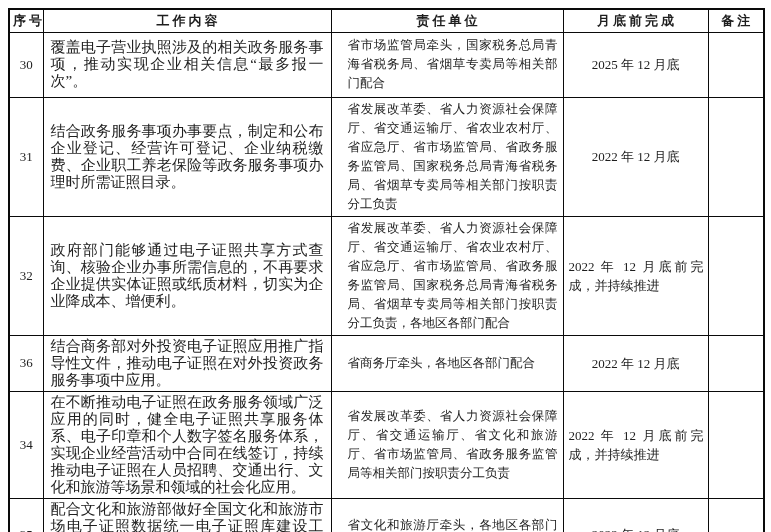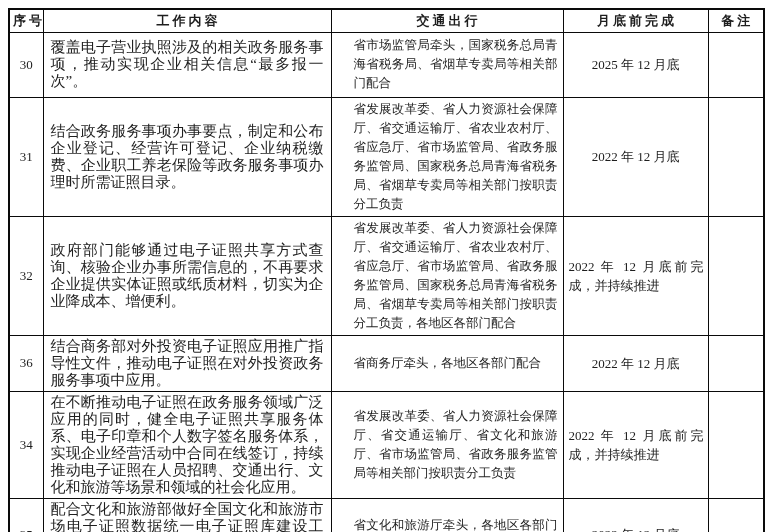--- a/index.html
+++ b/index.html
@@ -52,21 +52,21 @@
     font-size: 13px;
   }
   td.content {
     padding: 2px 7px;
     font-size: 15px;
     line-height: 17px;
     text-align: justify;
     text-justify: inter-character;
   }
   td.unit {
-    padding: 2px 5px 2px 22px;
+    padding: 2px 5px 2px 16px;
     font-size: 12.5px;
     line-height: 19px;
     text-align: justify;
     text-justify: inter-character;
   }
   td.deadline {
     font-size: 13px;
     line-height: 19px;
     text-align: center;
   }
@@ -89,21 +89,21 @@
       <col style="width:34px">
       <col style="width:288px">
       <col style="width:232px">
       <col style="width:145px">
       <col style="width:56px">
     </colgroup>
     <thead>
       <tr class="rh-hdr">
         <th>序号</th>
         <th>工作内容</th>
-        <th>交通出行</th>
+        <th>责任单位</th>
         <th>月底前完成</th>
         <th>备注</th>
       </tr>
     </thead>
     <tbody>
       <tr class="rh-0">
         <td class="seq">30</td>
         <td class="content">覆盖电子营业执照涉及的相关政务服务事项，推动实现企业相关信息“最多报一次”。</td>
         <td class="unit">省市场监管局牵头，国家税务总局青海省税务局、省烟草专卖局等相关部门配合</td>
         <td class="deadline">2025 年 12 月底</td>

